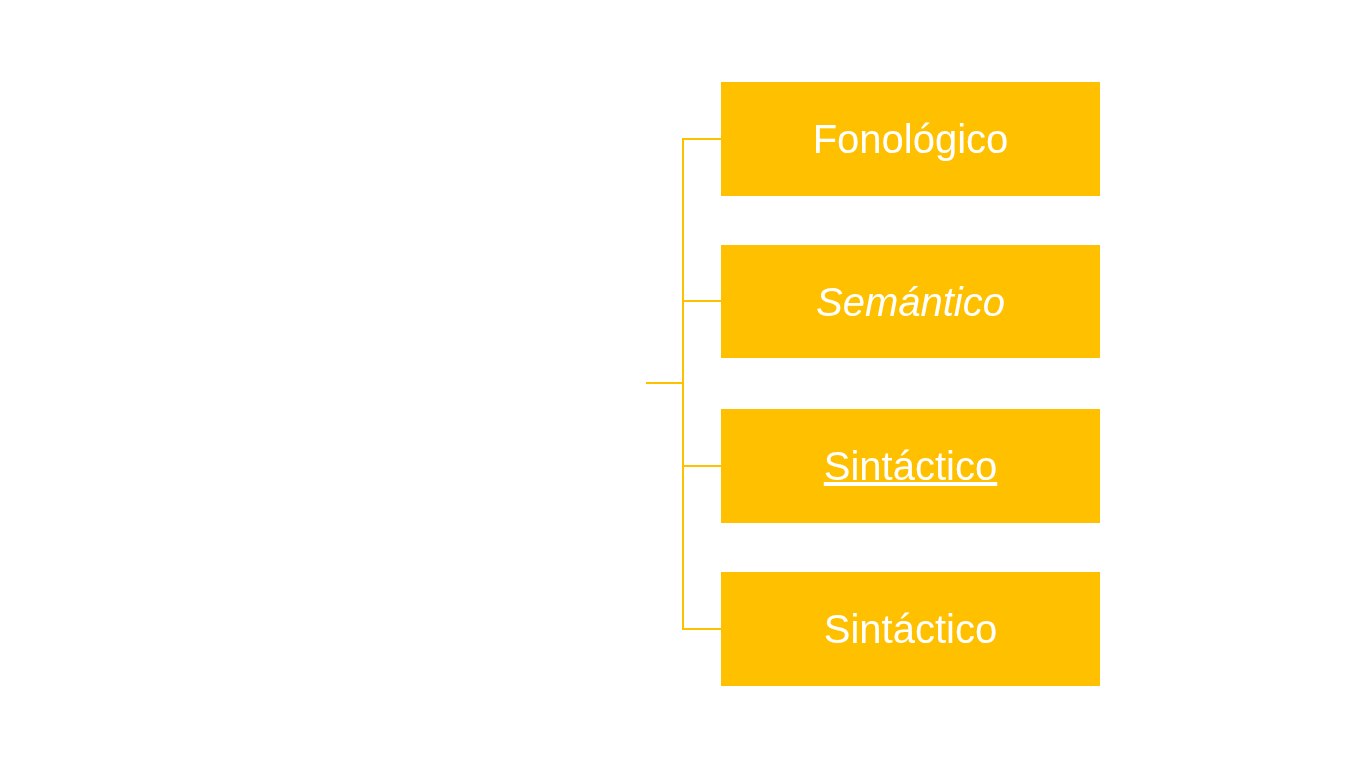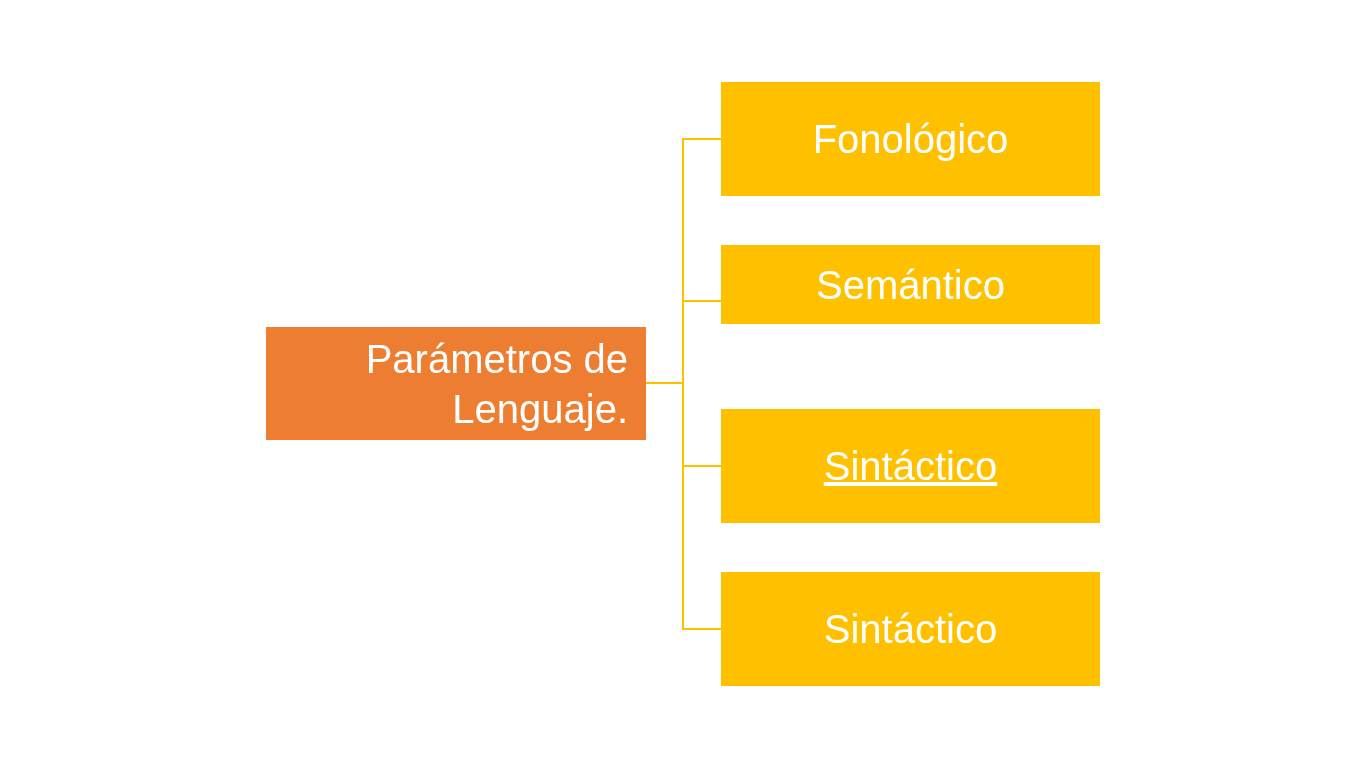--- a/index.html
+++ b/index.html
@@ -13,42 +13,42 @@
     height: 768px;
     background: var(--background, #ffffff);
     overflow: hidden;
     font-family: "Liberation Sans", sans-serif;
   }
   .node {
     position: absolute;
     display: flex;
     align-items: center;
     justify-content: center;
-    text-align: right;
+    text-align: center;
     color: var(--text, #ffffff);
     font-size: 40px;
     line-height: 1.25;
   }
   .root-node {
     left: 266px;
     top: 327px;
     width: 380px;
     height: 113px;
     background: var(--root-fill, #ED7D31);
     padding: 0 18px;
     box-sizing: border-box;
   }
   .child-node {
     left: 721px;
     width: 379px;
     height: 114px;
     background: var(--child-fill, #FFC000);
   }
   .child-node.c0 { top: 82px; }
-  .child-node.c1 { top: 245px; height: 79px; }
+  .child-node.c1 { top: 245px; height: 113px; font-style: italic; }
   .child-node.c2 { top: 409px; text-decoration: underline; }
   .child-node.c3 { top: 572px; }
   .connector {
     position: absolute;
     background: var(--connector, #FFC000);
   }
   .conn-root { left: 646px; top: 382px; width: 38px; height: 2px; }
   .conn-trunk { left: 682px; top: 138px; width: 2px; height: 492px; }
   .conn-stub { left: 682px; width: 39px; height: 2px; }
   .conn-stub.s0 { top: 138px; }
@@ -61,23 +61,20 @@
 
 <div class="slide">
 
   <div class="connector conn-root"></div>
   <div class="connector conn-trunk"></div>
   <div class="connector conn-stub s0"></div>
   <div class="connector conn-stub s1"></div>
   <div class="connector conn-stub s2"></div>
   <div class="connector conn-stub s3"></div>
 
-  <div class="node root-node">
-    <span>Parámetros de Lenguaje.</span>
-  </div>
 
   <div class="node child-node c0">
     <span>Fonológico</span>
   </div>
   <div class="node child-node c1">
     <span>Semántico</span>
   </div>
   <div class="node child-node c2">
     <span>Sintáctico</span>
   </div>

